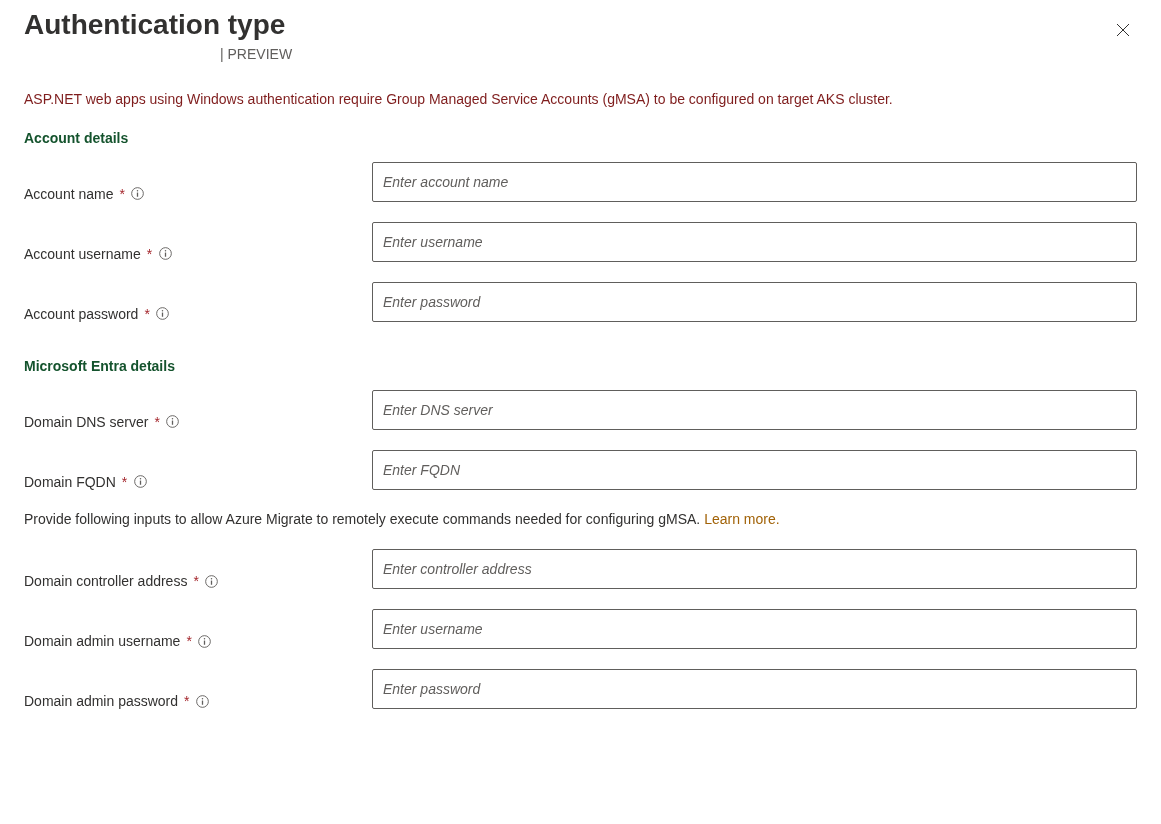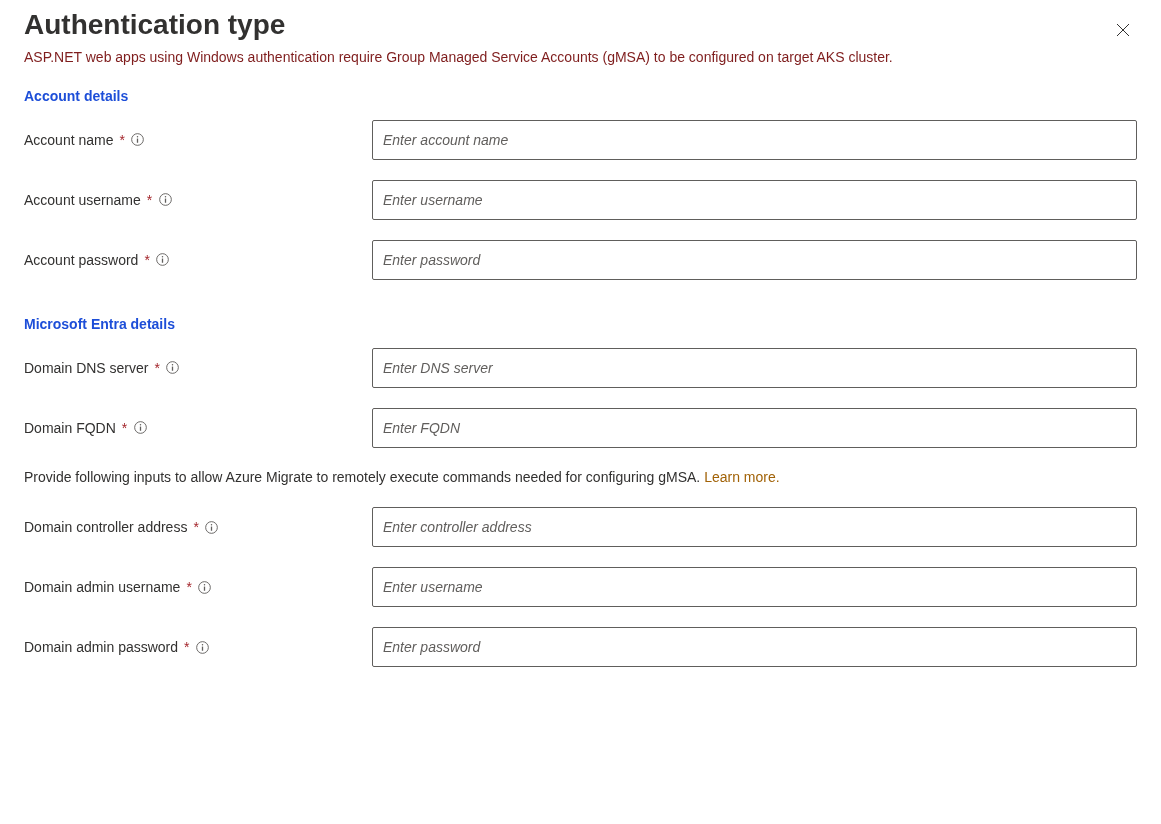--- a/index.html
+++ b/index.html
@@ -54,27 +54,27 @@
     }
     .description {
       font-size: 14px;
       color: #7f1d1d;
       margin-bottom: 20px;
       line-height: 1.4;
     }
     .section-heading {
       font-size: 14px;
       font-weight: 600;
-      color: #1d4ed8;
+      color: #14532d;
       margin-bottom: 16px;
       margin-top: 8px;
     }
     .form-row {
       display: flex;
-      align-items: center;
+      align-items: flex-end;
       margin-bottom: 20px;
     }
     .label-col {
       width: 348px;
       flex-shrink: 0;
       display: flex;
       align-items: center;
       gap: 6px;
       font-size: 14px;
       color: #323130;
@@ -130,20 +130,23 @@
 
 <div class="panel">
   <div class="header">
     <h1 class="title">Authentication type</h1>
     <button class="close-btn">
       <svg width="16" height="16" viewBox="0 0 16 16" fill="none">
         <path d="M2 2 L14 14 M14 2 L2 14" stroke="#323130" stroke-width="1"></path>
       </svg>
     </button>
   </div>
+  <div class="subtitle-row">
+    <span class="pipe">| </span><span>PREVIEW</span>
+  </div>
 
   <p class="description">ASP.NET web apps using Windows authentication require Group Managed Service Accounts (gMSA) to be configured on target AKS cluster.</p>
 
   <h2 class="section-heading">Account details</h2>
 
   <div class="form-row">
     <div class="label-col">
       <span>Account name</span>
       <span class="required">*</span>
       <span class="info-icon">

